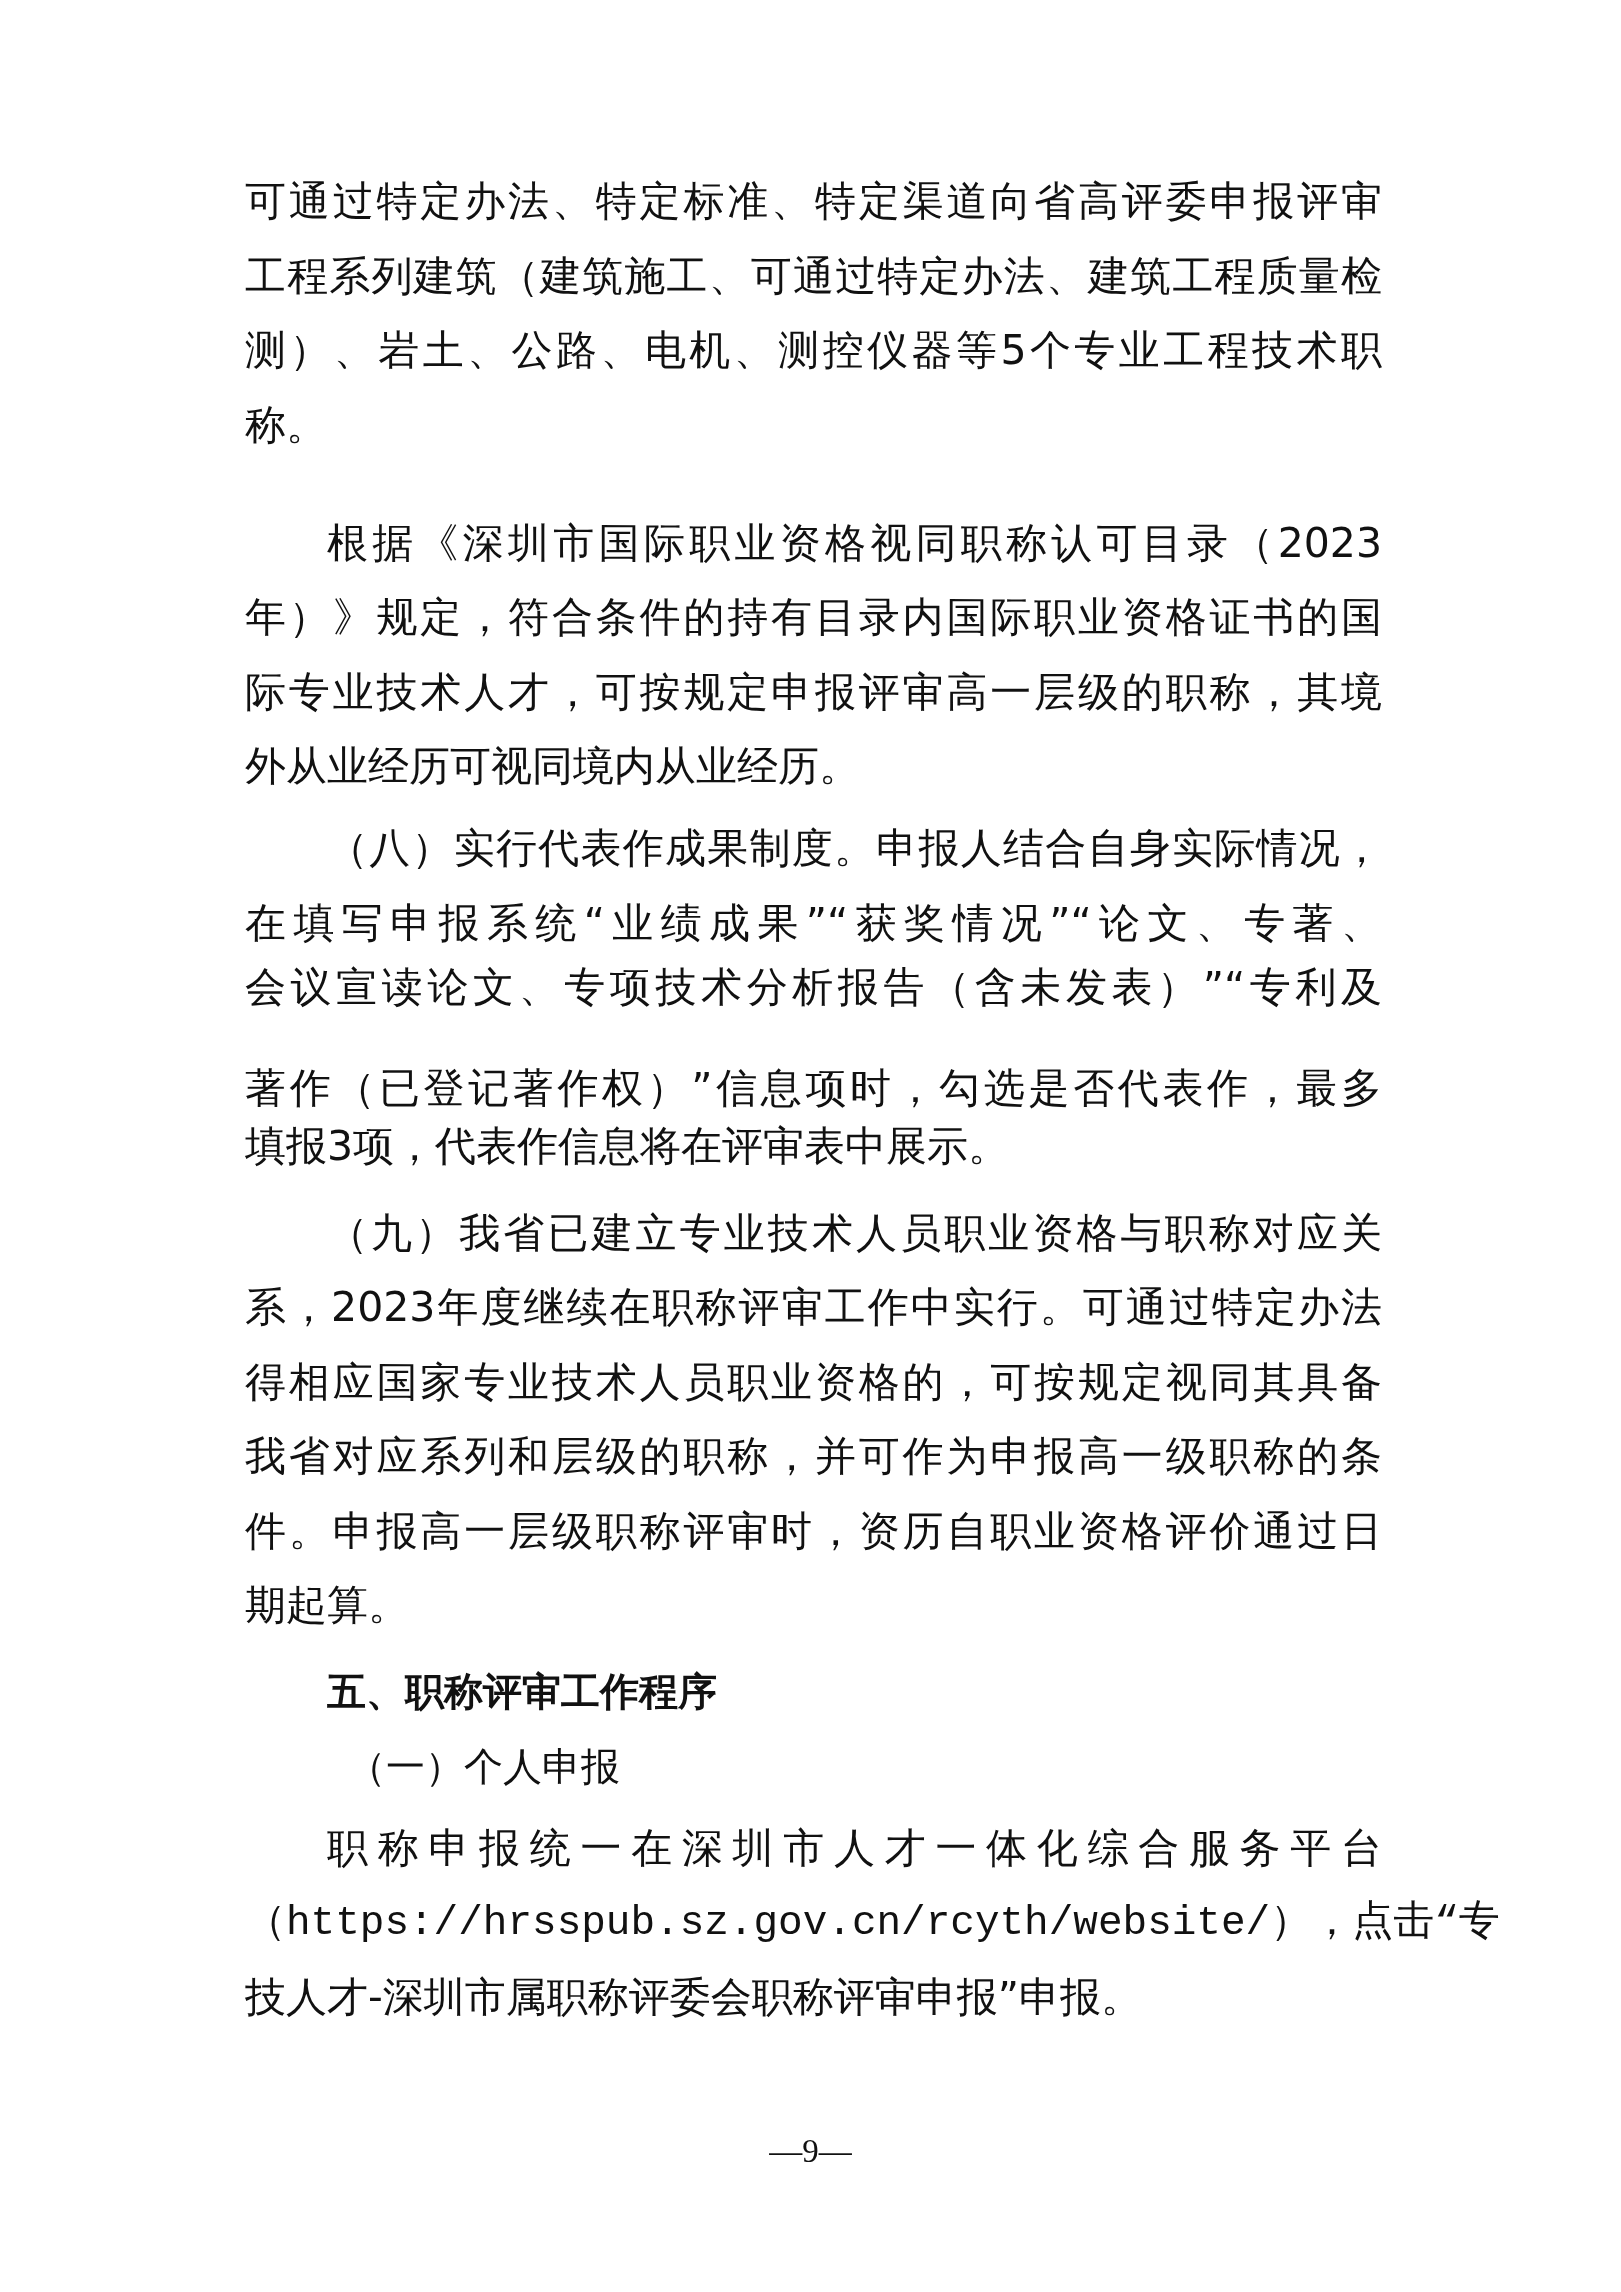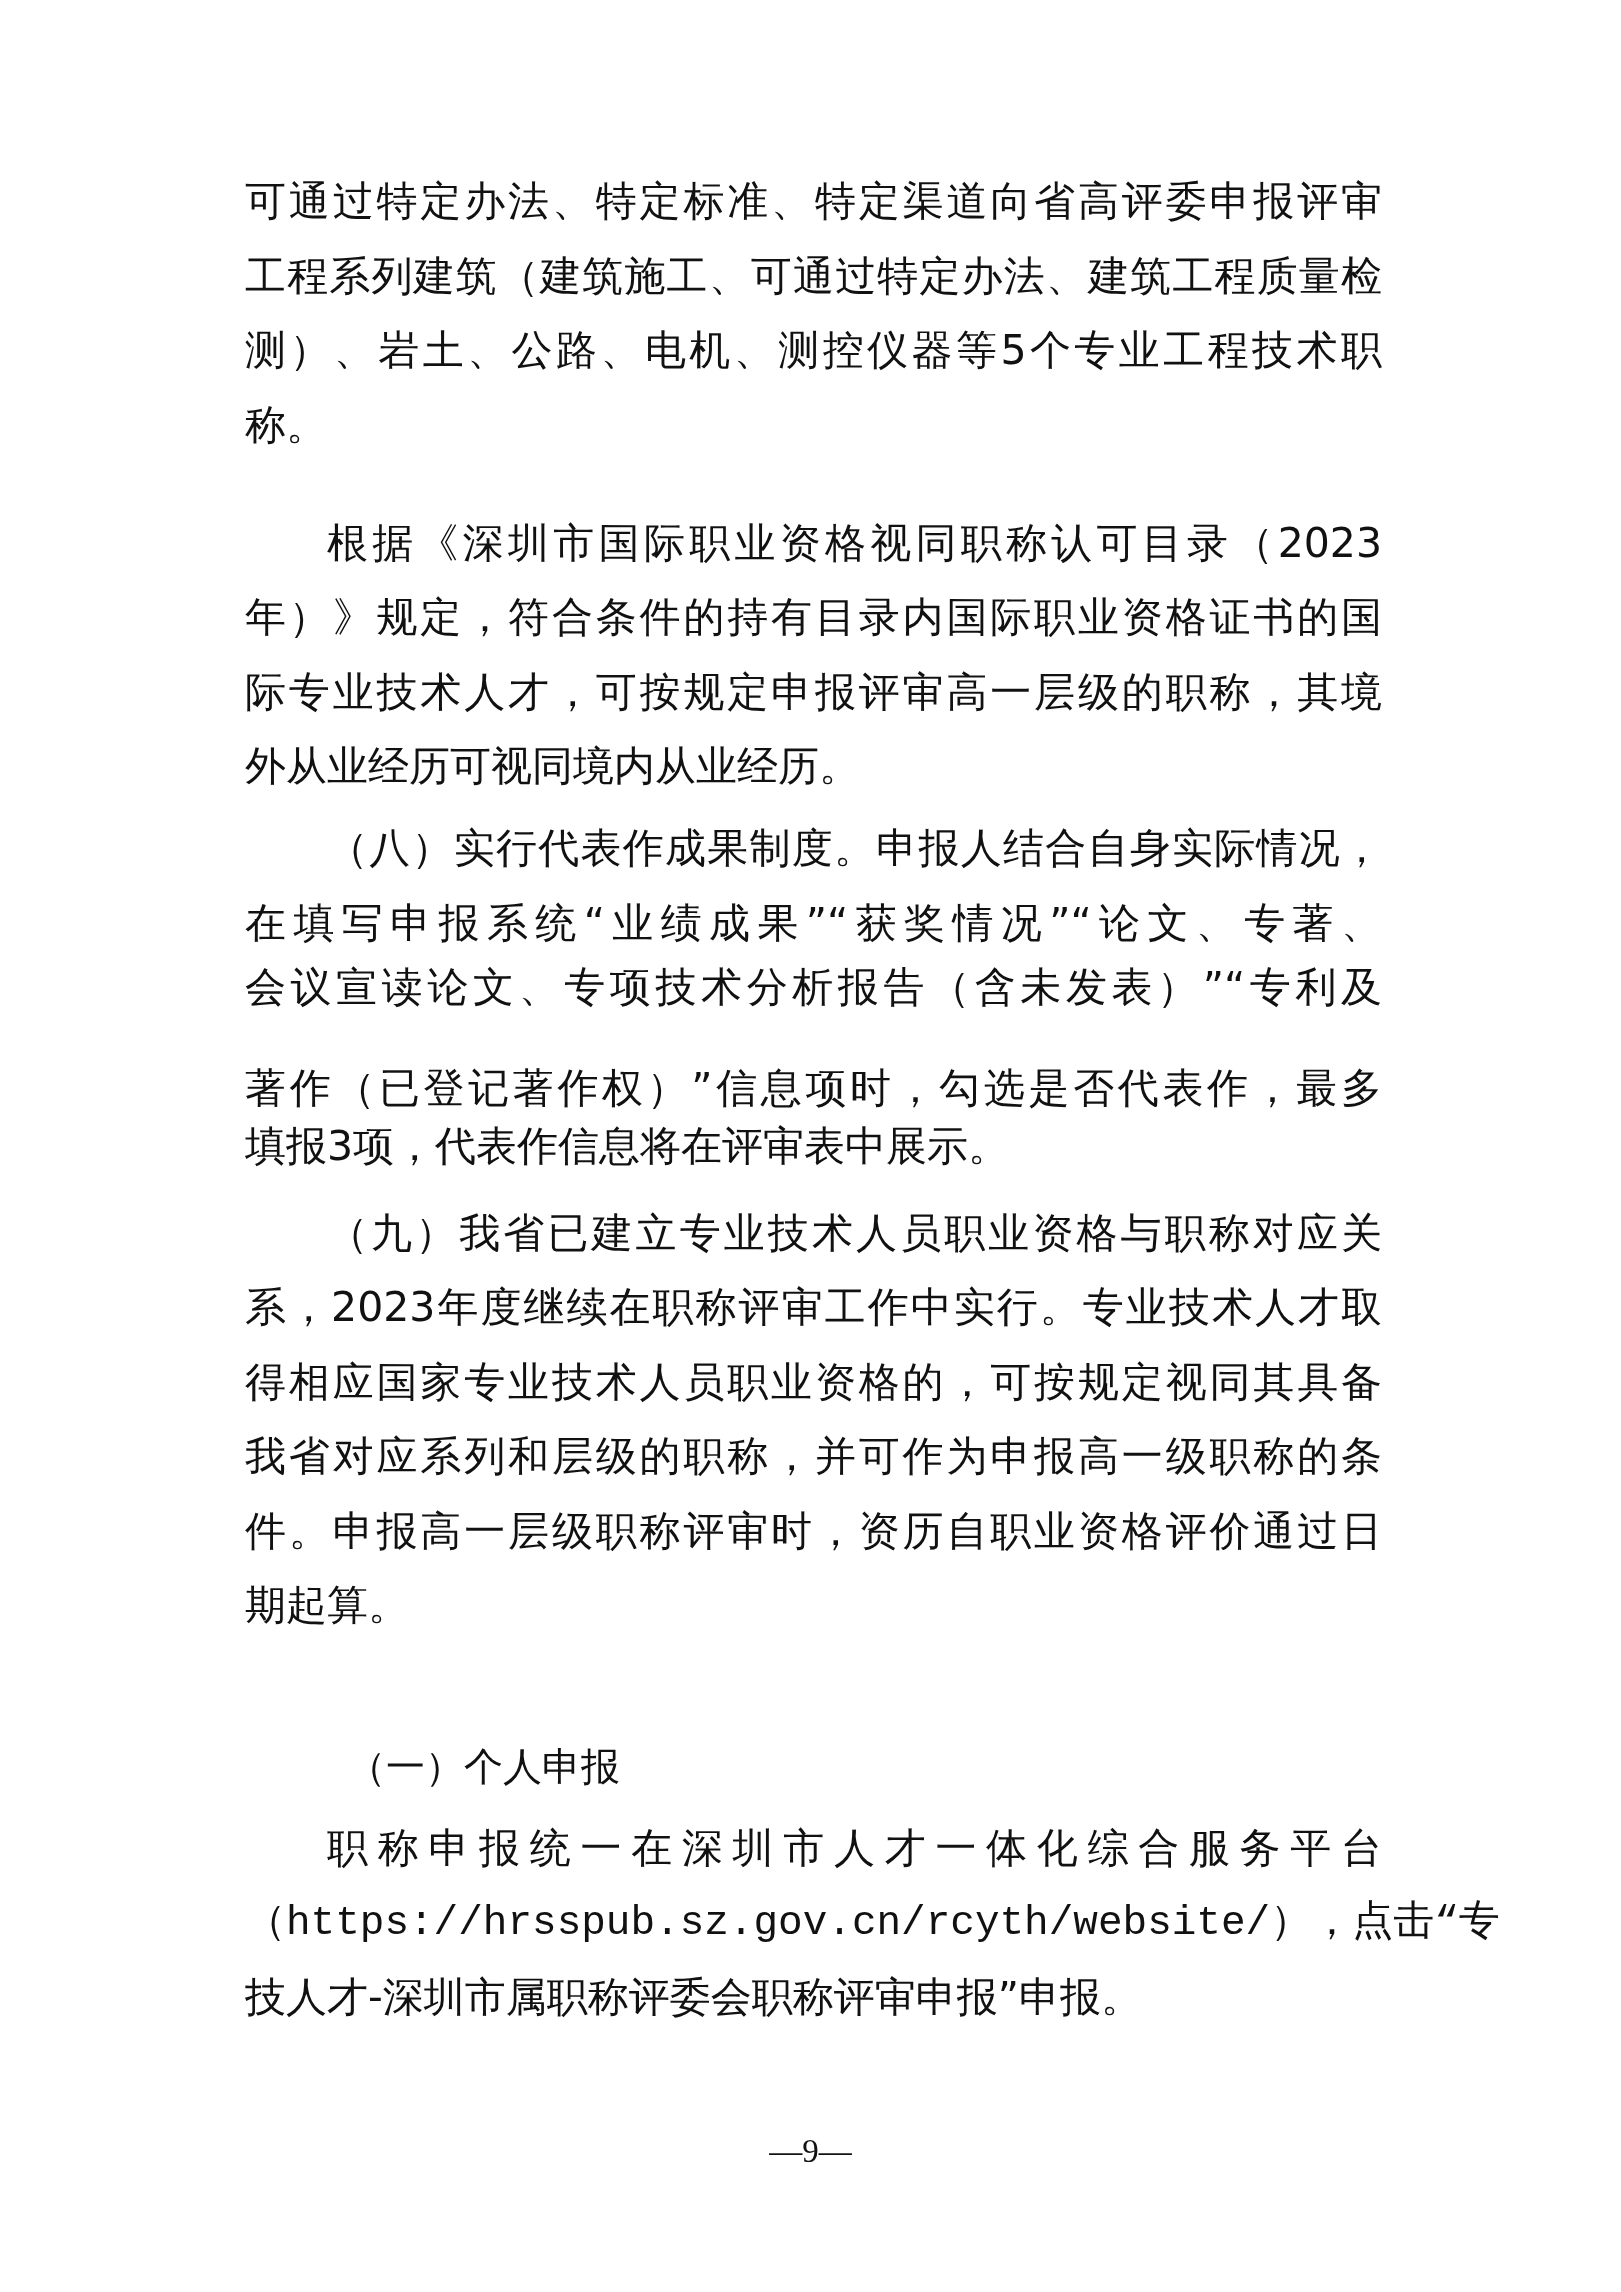--- a/index.html
+++ b/index.html
@@ -93,27 +93,28 @@
   <div>
     <div class="line indent" style="top:823px">（八）实行代表作成果制度。申报人结合自身实际情况，</div>
     <div class="line" style="top:898px">在填写申报系统“业绩成果”“获奖情况”“论文、专著、</div>
     <div class="line" style="top:962px">会议宣读论文、专项技术分析报告（含未发表）”“专利及</div>
     <div class="line" style="top:1063px">著作（已登记著作权）”信息项时，勾选是否代表作，最多</div>
     <div class="line last" style="top:1121px">填报3项，代表作信息将在评审表中展示。</div>
   </div>
 
   <div>
     <div class="line indent" style="top:1208px">（九）我省已建立专业技术人员职业资格与职称对应关</div>
-    <div class="line" style="top:1282px">系，2023年度继续在职称评审工作中实行。专业技术人才取</div>
+    <div class="line" style="top:1282px">系，2023年度继续在职称评审工作中实行。可通过特定办法</div>
     <div class="line" style="top:1357px">得相应国家专业技术人员职业资格的，可按规定视同其具备</div>
     <div class="line" style="top:1431px">我省对应系列和层级的职称，并可作为申报高一级职称的条</div>
     <div class="line" style="top:1506px">件。申报高一层级职称评审时，资历自职业资格评价通过日</div>
     <div class="line last" style="top:1580px">期起算。</div>
   </div>
 
+  <div class="heading" style="top:1666px">五、职称评审工作程序</div>
 
   <div class="subheading" style="top:1741px">（一）个人申报</div>
 
   <div>
     <div class="line indent" style="top:1823px">职称申报统一在深圳市人才一体化综合服务平台</div>
     <div class="line url-line" style="top:1898px">（https://hrsspub.sz.gov.cn/rcyth/website/），点击“专</div>
     <div class="line last" style="top:1972px">技人才-深圳市属职称评委会职称评审申报”申报。</div>
   </div>
 
   <div class="page-number">—9—</div>

